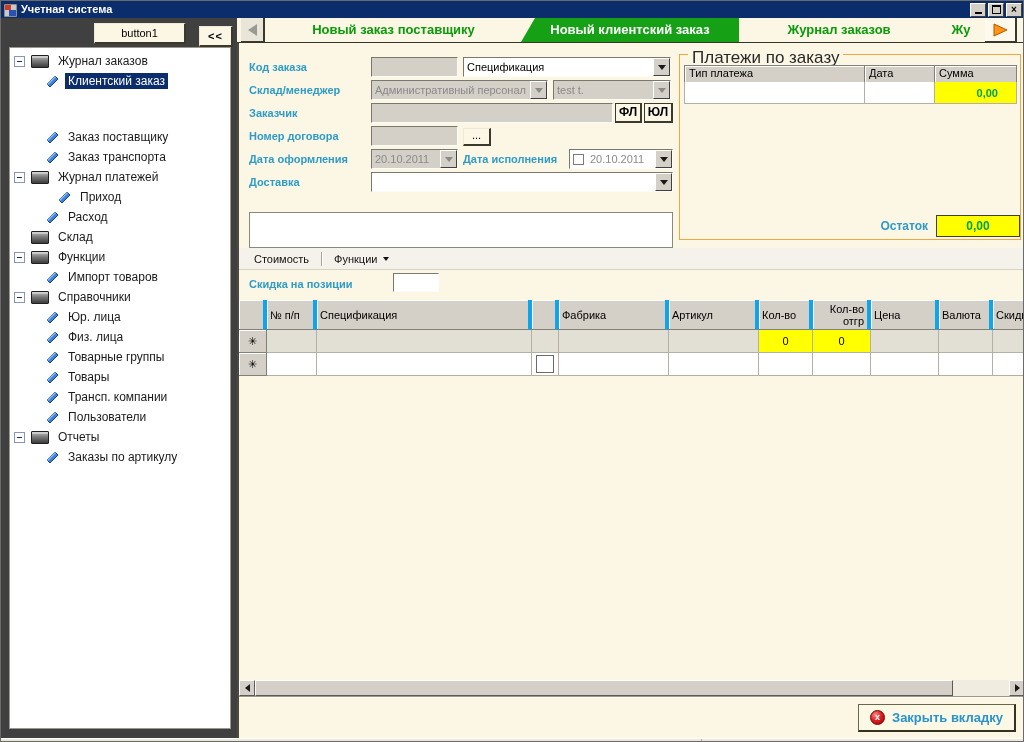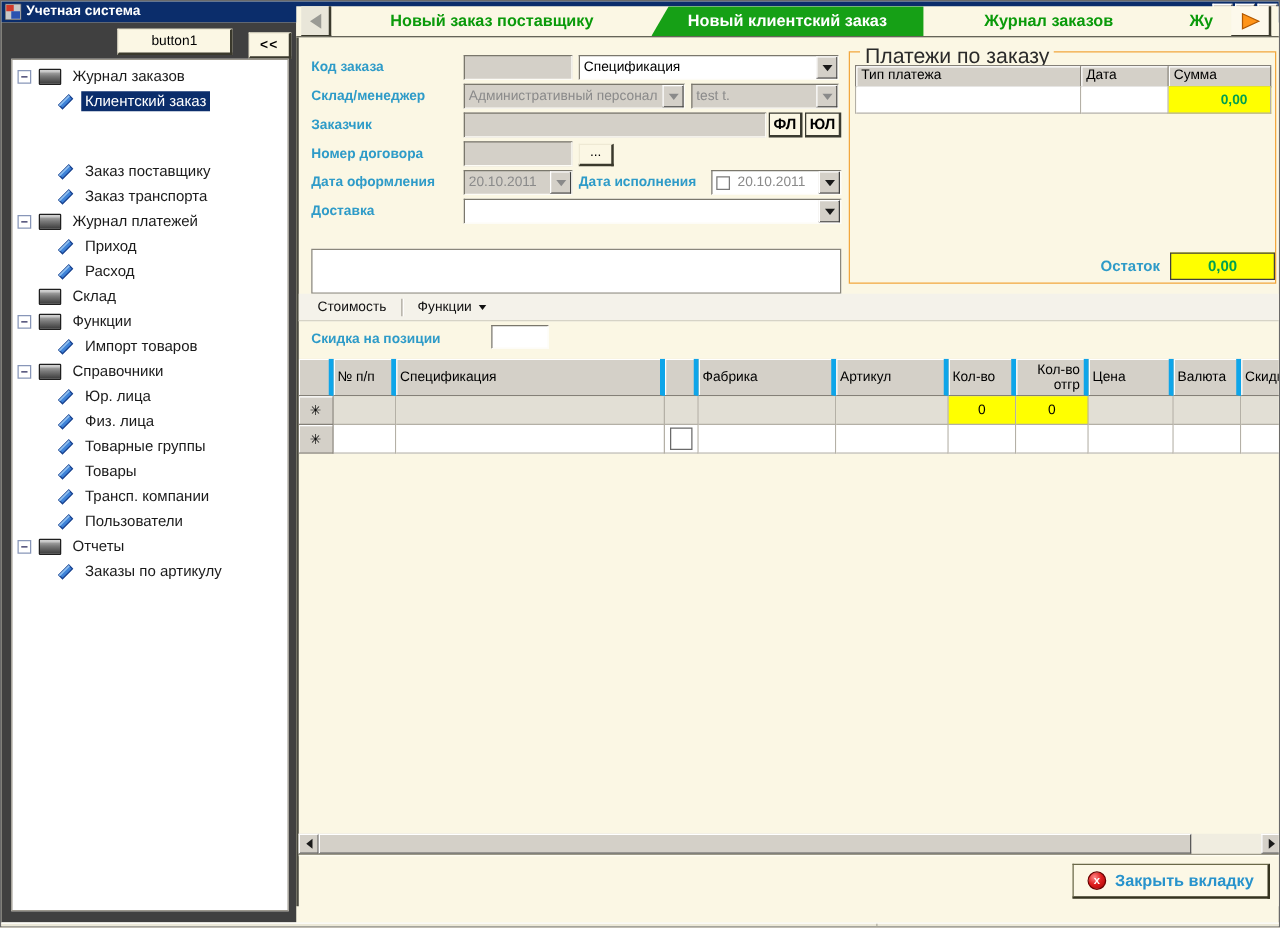--- a/index.html
+++ b/index.html
@@ -24,21 +24,21 @@
   .tree-row{display:flex;align-items:center;height:20px;font-size:12px;color:#1a1a1a;white-space:nowrap;}
   .expand-box{position:relative;width:11px;height:11px;box-sizing:border-box;border:1px solid #8896b8;background:#fff;margin-right:6px;flex:none;}
   .expand-box .minus{position:absolute;left:2px;top:4px;width:5px;height:1px;background:#27275a;}
   .expand-spacer{width:17px;flex:none;}
   .tree-ico-folder{width:16px;height:11px;background:linear-gradient(180deg,#bdbdbd 0%,#7a7a7a 45%,#3c3c3c 100%);border:1px solid #1f1f1f;border-radius:1px;box-shadow:inset 0 2px 0 rgba(255,255,255,.35);margin-right:6px;flex:none;}
   .tree-ico-leaf{width:13px;height:13px;margin-right:6px;flex:none;display:flex;}
   .tree-label{padding:1px 3px;}
   .tree-label.selected{background:#0b2d6b;color:#fff;}
 
   
-  #content{position:absolute;left:236px;top:4px;width:720px;height:720px;}
+  #content{position:absolute;left:236px;top:17px;width:720px;height:720px;}
   #tabstrip{position:absolute;left:0;top:0;width:788px;height:24px;background:#fbf7e4;border-bottom:1px solid #35352a;box-sizing:content-box;}
   #tabs{position:absolute;left:29px;top:0;height:24px;display:flex;}
   .tab{box-sizing:border-box;height:24px;line-height:24px;text-align:center;font-weight:bold;font-size:13px;color:#0a9a0a;overflow:hidden;white-space:nowrap;cursor:default;}
   .tab.active{background:#16a016;color:#fff;clip-path:polygon(14px 0,100% 0,100% 100%,0 100%);}
   .tabnav{position:absolute;box-sizing:border-box;display:flex;align-items:center;justify-content:center;cursor:default;}
   #tabLeftBtn{left:4px;top:0;width:24px;height:24px;background:#e9e6d9;border-right:2px solid #3a392c;border-bottom:1px solid #3a392c;}
   .tri-left{width:0;height:0;border-top:6px solid transparent;border-bottom:6px solid transparent;border-right:9px solid #9a9a94;}
   #tabRightBtn{left:748px;top:0;width:32px;height:24px;background:#fdf9ec;border-right:2px solid #3a392c;border-bottom:1px solid #3a392c;}
 
   
@@ -174,21 +174,21 @@
           </span>
           <span class="tree-label">Заказ транспорта</span>
         </div>
         <div class="tree-row" style="padding-left: 4px;">
           <span class="expand-box">
             <span class="minus"></span>
           </span>
           <span class="tree-ico-folder"></span>
           <span class="tree-label">Журнал платежей</span>
         </div>
-        <div class="tree-row" style="padding-left: 36px;">
+        <div class="tree-row" style="padding-left: 48px;">
           <span class="tree-ico-leaf">
             <svg width="13" height="13" viewBox="0 0 13 13">
               <polygon points="1,9 9,1 12,4 4,12" fill="#3f83d8" stroke="#17418f"></polygon>
               <polygon points="1,9 9,1 10,2 2,10" fill="#8fc0f0"></polygon>
             </svg>
           </span>
           <span class="tree-label">Приход</span>
         </div>
         <div class="tree-row" style="padding-left: 36px;">
           <span class="tree-ico-leaf">

